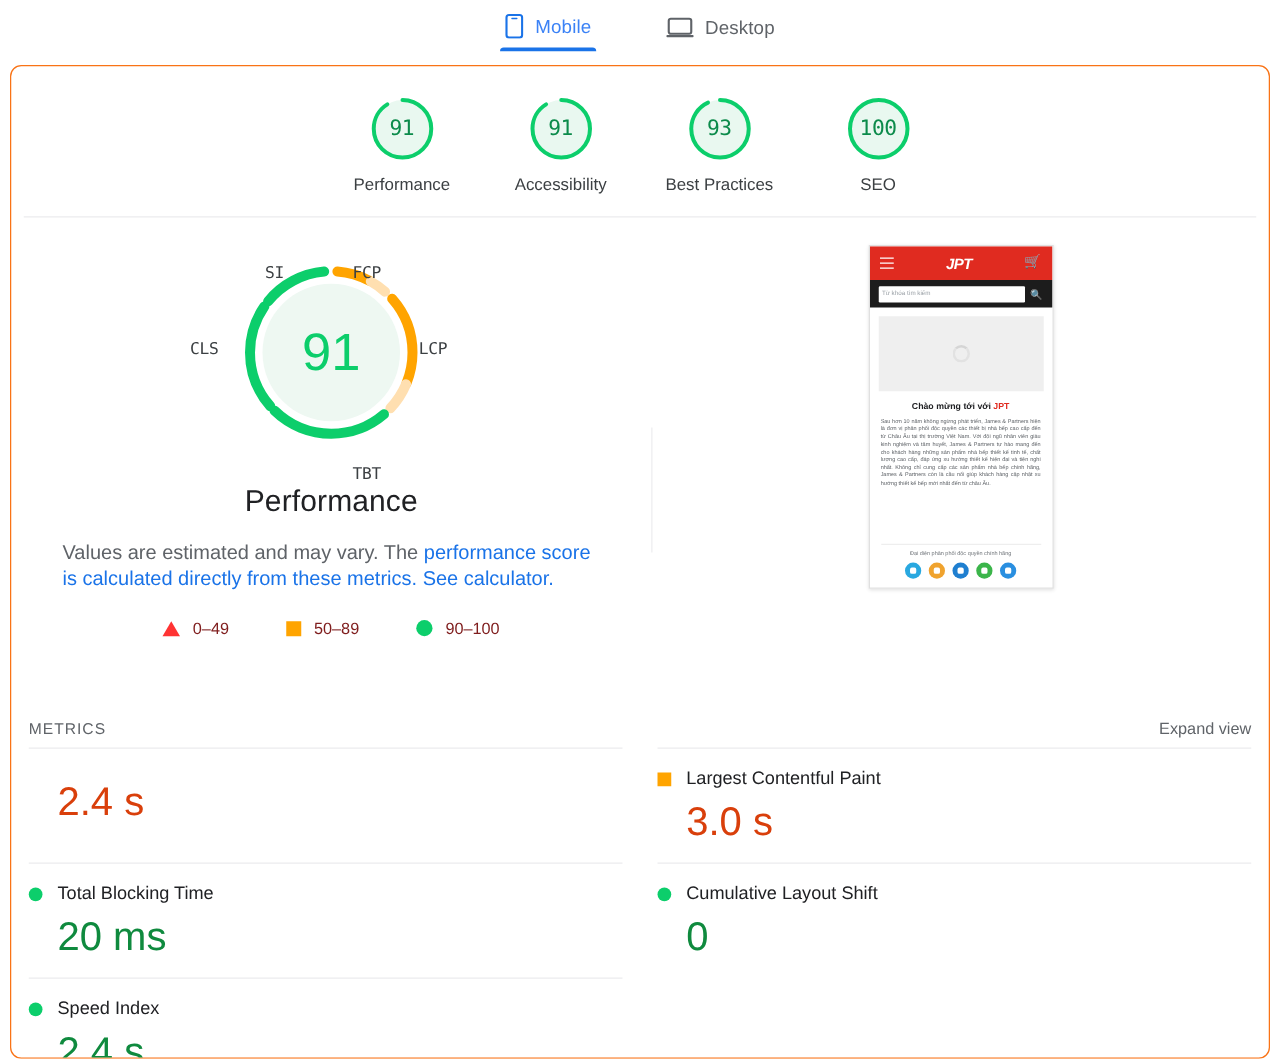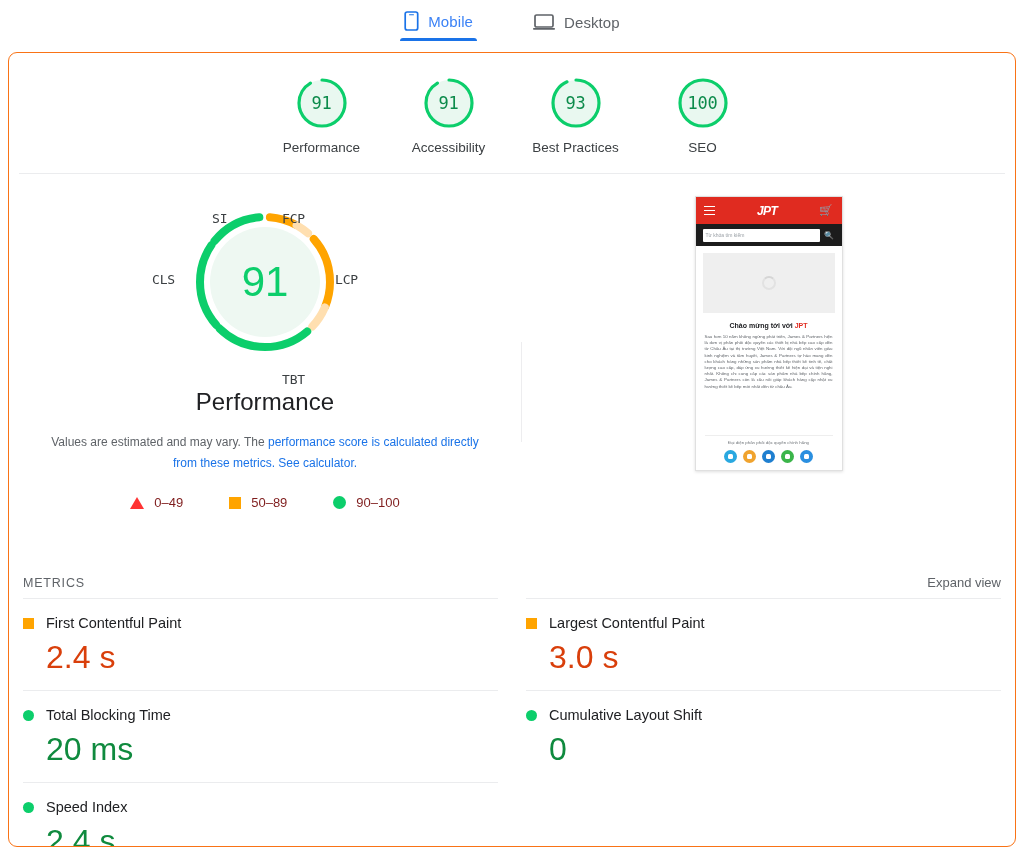--- a/index.html
+++ b/index.html
@@ -90,21 +90,21 @@
   .lbl-si { left:62px;  top:9px; }
   .lbl-fcp{ left:132px; top:9px; }
   .lbl-cls{ left:2px;   top:70px; }
   .lbl-lcp{ left:185px; top:70px; }
   .lbl-tbt{ left:104px; top:170px;margin-left:28px; }
   .perf-title{
     font-size:24px; color:#202124; margin-top:-4px; letter-spacing:.1px;
   }
 
   .note{
-    margin-top:16px; text-align:center; font-size:12px;
+    margin-top:16px; font-size:16px;
     color:#5f6368; line-height:21px; width:430px;
   }
   .note a{ color:#1a73e8; text-decoration:none; }
 
   .legend{
     margin-top:21px; display:flex; gap:46px; align-items:center;
     font-size:13px; color:#7f1d1d;
   }
   .legend-item{ display:flex; align-items:center; gap:10px; }
   .tri{
@@ -373,24 +373,20 @@
   </div>
 
   <div class="metrics-head">
     <div class="metrics-title">METRICS</div>
     <div class="expand">Expand view</div>
   </div>
 
   <div class="metrics-grid">
 
     <div class="metric">
-      <div class="metric-top">
-        <span class="m-sq"></span>
-        <span class="m-name">First Contentful Paint</span>
-      </div>
       <div class="m-val amber">2.4 s</div>
     </div>
 
     <div class="metric">
       <div class="metric-top">
         <span class="m-sq"></span>
         <span class="m-name">Largest Contentful Paint</span>
       </div>
       <div class="m-val amber">3.0 s</div>
     </div>

